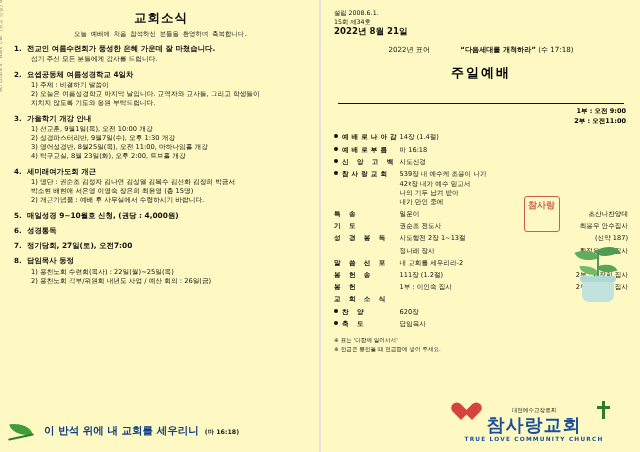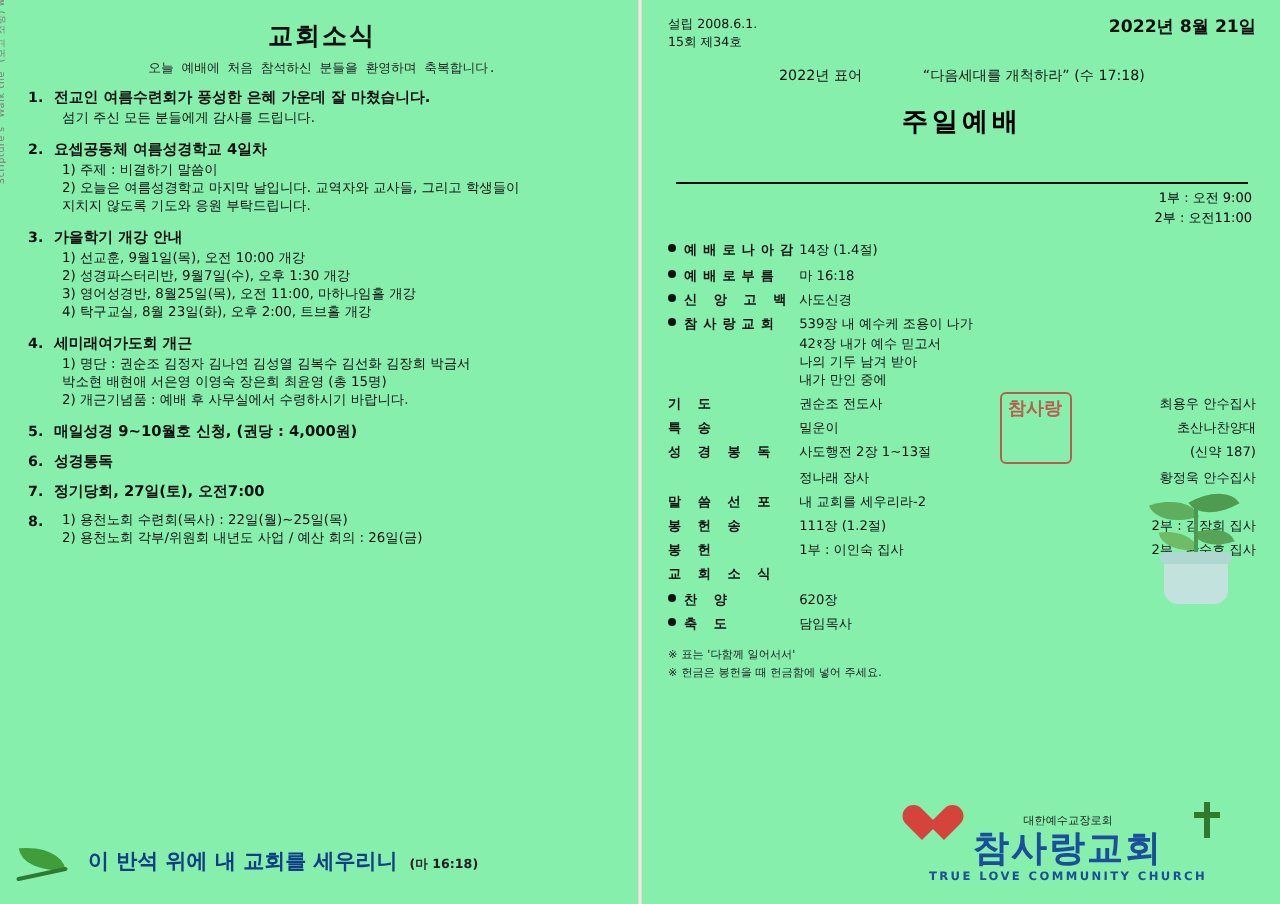--- a/index.html
+++ b/index.html
@@ -4,21 +4,21 @@
 <style>
   html,body{margin:0;padding:0;}
   body{
     width:640px;height:452px;
     background:#e8e6df;
     font-family:"DejaVu Sans","Liberation Sans",sans-serif;
     overflow:hidden;
   }
   .page{
     position:relative;width:640px;height:452px;
-    background:#86efac;
+    background:#fef9c3;
     display:flex;
     align-items:flex-end;
   }
   .page:before{
     content:"";position:absolute;left:319px;top:0;width:2px;height:452px;
     background:linear-gradient(to right,#d8d6cd,#f2f0ea,#d8d6cd);
   }
   .left,.right{position:relative;box-sizing:border-box;}
   .left{width:320px;height:452px;padding:8px 12px 0 14px;}
   .right{width:320px;height:452px;padding:8px 12px 0 14px;}
@@ -69,33 +69,33 @@
   .leaf:before{
     content:"";position:absolute;left:2px;bottom:2px;width:22px;height:13px;
     background:#3f9d3a;border-radius:0 100% 0 100%;transform:rotate(-6deg);
   }
   .leaf:after{
     content:"";position:absolute;left:0px;bottom:0px;width:26px;height:2px;
     background:#2f7a2c;border-radius:2px;transform:rotate(-12deg);
   }
 
   
-  .rhead{display:flex;justify-content:space-between;align-items:flex-start;font-size:6.3px;color:#111;}
+  .rhead{display:flex;justify-content:space-between;align-items:flex-start;font-size:6.3px;color:#111;flex-direction:column;}
   .rhead .est{line-height:1.45;}
   .rhead .date{font-size:8.6px;font-weight:bold;}
   .verse{
     text-align:center;font-size:7.1px;margin:7px 0 9px 0;color:#111;
   }
-  .verse .bold{font-weight:normal;margin-left:28px;}
+  .verse .bold{font-weight:bold;margin-left:28px;}
   .worship-title{
     font-size:13px;font-weight:bold;text-align:center;letter-spacing:2px;
     border-bottom:1px solid #111;padding-bottom:21px;margin:0 4px 7px 4px;
   }
   .svc-times{
-    text-align:right;font-size:6.5px;line-height:1.5;margin:-4px 2px 5px 0;
+    text-align:right;font-size:6.5px;line-height:1.5;margin:-4px 2px 5px 0;font-weight:bold;
   }
   table.order{
     width:100%;border-collapse:collapse;font-size:6.6px;color:#111;
   }
   table.order td{vertical-align:top;padding:1.6px 0;}
   td.c1{width:62px;letter-spacing:3px;font-weight:bold;white-space:nowrap;}
   td.c2{width:92px;}
   td.c3{text-align:right;white-space:nowrap;}
   .bullet{
     display:inline-block;width:4px;height:4px;border-radius:50%;
@@ -120,21 +120,21 @@
     content:"";position:absolute;left:-2px;top:-4px;width:36px;height:6px;
     background:#b0d8d3;border-radius:3px;
   }
   .stem{position:absolute;left:27px;bottom:20px;width:2px;height:30px;background:#4f9a52;}
   .lf{position:absolute;background:#5fae5d;border-radius:0 100% 0 100%;}
   .lf1{left:6px;bottom:40px;width:22px;height:13px;transform:rotate(-18deg);}
   .lf2{left:26px;bottom:44px;width:22px;height:13px;transform:rotate(150deg);background:#4e9b51;}
   .lf3{left:10px;bottom:26px;width:18px;height:11px;transform:rotate(-8deg);background:#6fbb66;}
   .lf4{left:28px;bottom:28px;width:18px;height:11px;transform:rotate(160deg);background:#57a456;}
   .seal{
-    position:absolute;right:104px;top:196px;width:36px;height:36px;
+    position:absolute;right:80px;top:196px;width:36px;height:36px;
     border:1.4px solid #c2453e;border-radius:3px;opacity:.85;
     color:#c2453e;font-size:9px;font-weight:bold;line-height:10px;
     padding:3px 0 0 3px;box-sizing:border-box;letter-spacing:0;
   }
 
   .logo{
     position:absolute;right:22px;bottom:10px;width:168px;text-align:center;
   }
   .logo .ko-small{font-size:5.6px;color:#222;margin-bottom:1px;}
   .logo .ko-big{
@@ -197,20 +197,21 @@
       <li>
         <span class="li-head">매일성경 9~10월호 신청, (권당 : 4,000원)</span>
       </li>
       <li>
         <span class="li-head">성경통독</span>
       </li>
       <li>
         <span class="li-head">정기당회, 27일(토), 오전7:00</span>
       </li>
       <li>
+        <span class="li-head">담임목사 동정</span>
         <span class="sub">1) 용천노회 수련회(목사) : 22일(월)~25일(목)</span>
         <span class="sub">2) 용천노회 각부/위원회 내년도 사업 / 예산 회의 : 26일(금)</span>
       </li>
     </ol>
 
     <div class="banner">
       <span class="leaf"></span>
       <span class="banner-text">이 반석 위에 내 교회를 세우리니</span>
       <span class="banner-ref">(마 16:18)</span>
     </div>
@@ -278,28 +279,28 @@
             <span class="bullet"></span><span>참사랑교회</span>
           </td>
           <td class="c2" colspan="2">
             <div>539장 내 예수케 조용이 나가</div>
             <div>42१장 내가 예수 믿고서</div>
             <div>나의 기두 남겨 받아</div>
             <div>내가 만인 중에</div>
           </td>
         </tr>
         <tr>
+          <td class="c1">특     송</td>
+          <td class="c2">밀운이</td>
+          <td class="c3">초산나찬양대</td>
+        </tr>
+        <tr>
           <td class="c1">기     도</td>
           <td class="c2">권순조 전도사</td>
           <td class="c3">최용우 안수집사</td>
-        </tr>
-        <tr>
-          <td class="c1">특     송</td>
-          <td class="c2">밀운이</td>
-          <td class="c3">초산나찬양대</td>
         </tr>
         <tr>
           <td class="c1">성 경 봉 독</td>
           <td class="c2">사도행전 2장 1~13절</td>
           <td class="c3">(신약 187)</td>
         </tr>
         <tr>
           <td class="c1"></td>
           <td class="c2">정나래 장사</td>
           <td class="c3">황정욱 안수집사</td>

